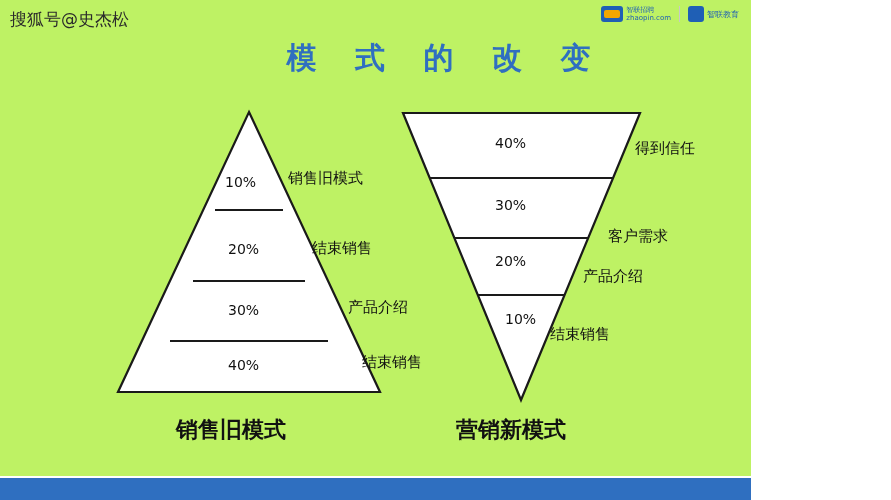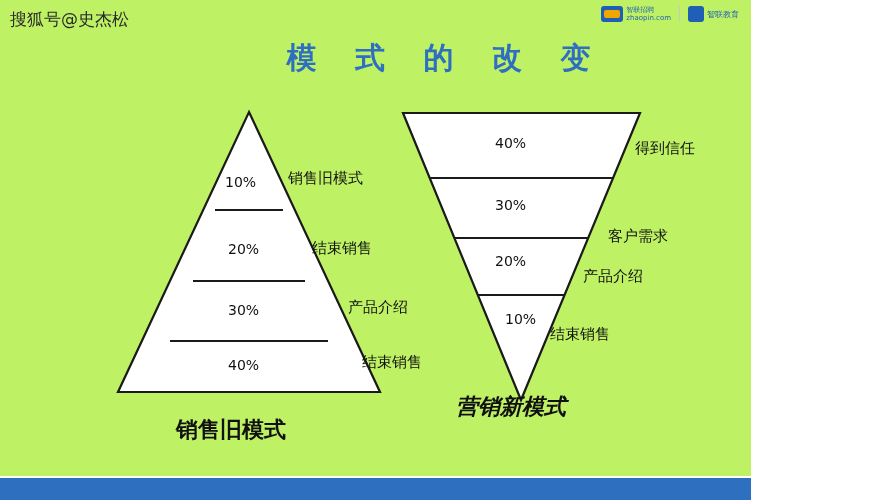--- a/index.html
+++ b/index.html
@@ -206,17 +206,17 @@
   <div class="pct" style="left:495px; top:197px;">30%</div>
   <div class="pct" style="left:495px; top:253px;">20%</div>
   <div class="pct" style="left:505px; top:311px;">10%</div>
 
   <div class="lbl" style="left:635px; top:139px;">得到信任</div>
   <div class="lbl" style="left:608px; top:212px;margin-top:15px;">客户需求</div>
   <div class="lbl" style="left:583px; top:267px;">产品介绍</div>
   <div class="lbl" style="left:550px; top:325px;">结束销售</div>
 
   <div class="caption" style="left:176px; top:415px;">销售旧模式</div>
-  <div class="caption" style="left:456px; top:392px;font-style:italic;">营销新模式</div>
+  <div class="caption" style="left:456px; top:415px;">营销新模式</div>
 
   <div class="bottom-bar-inner"></div>
   <div class="bottom-bar"></div>
 </div>
 
 </body></html>

